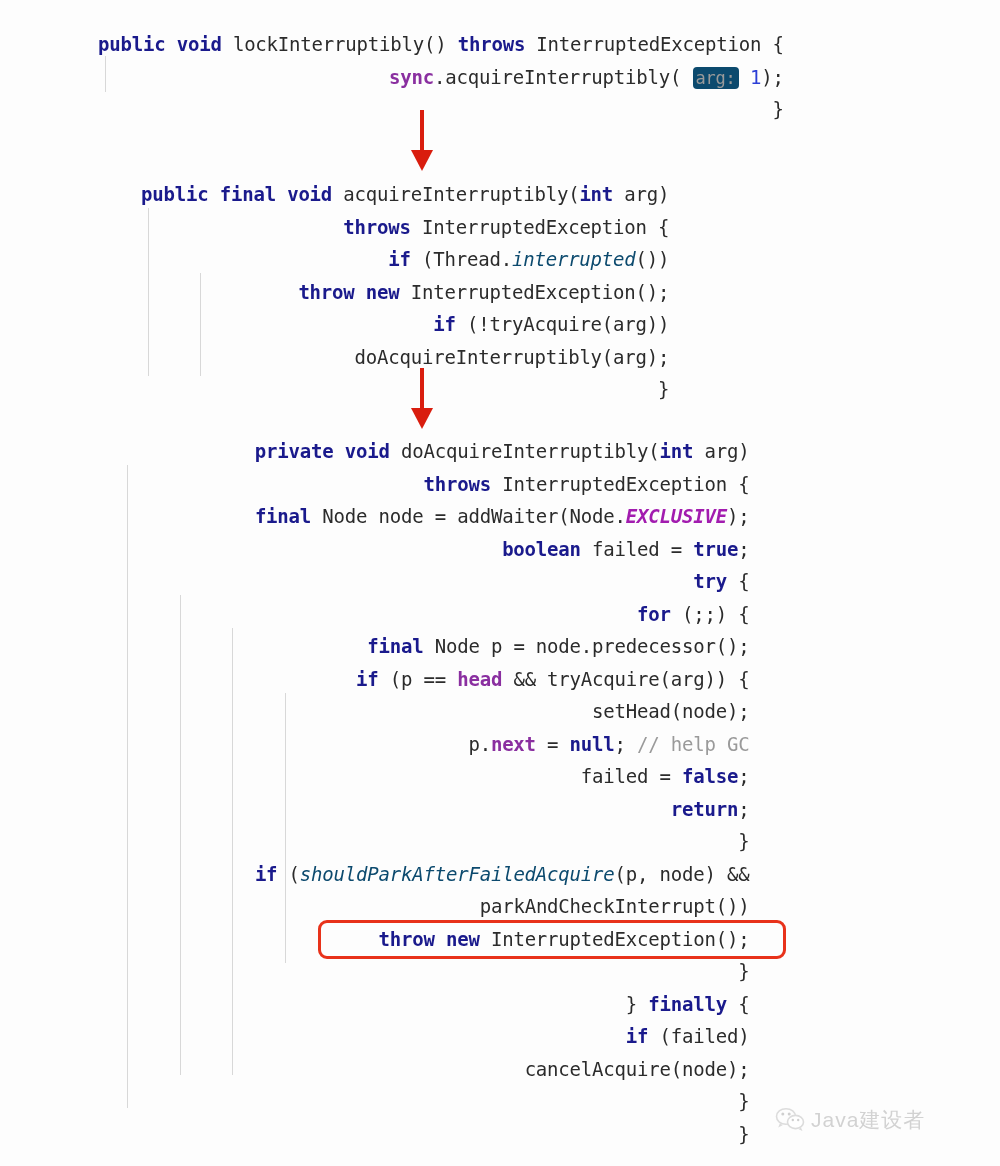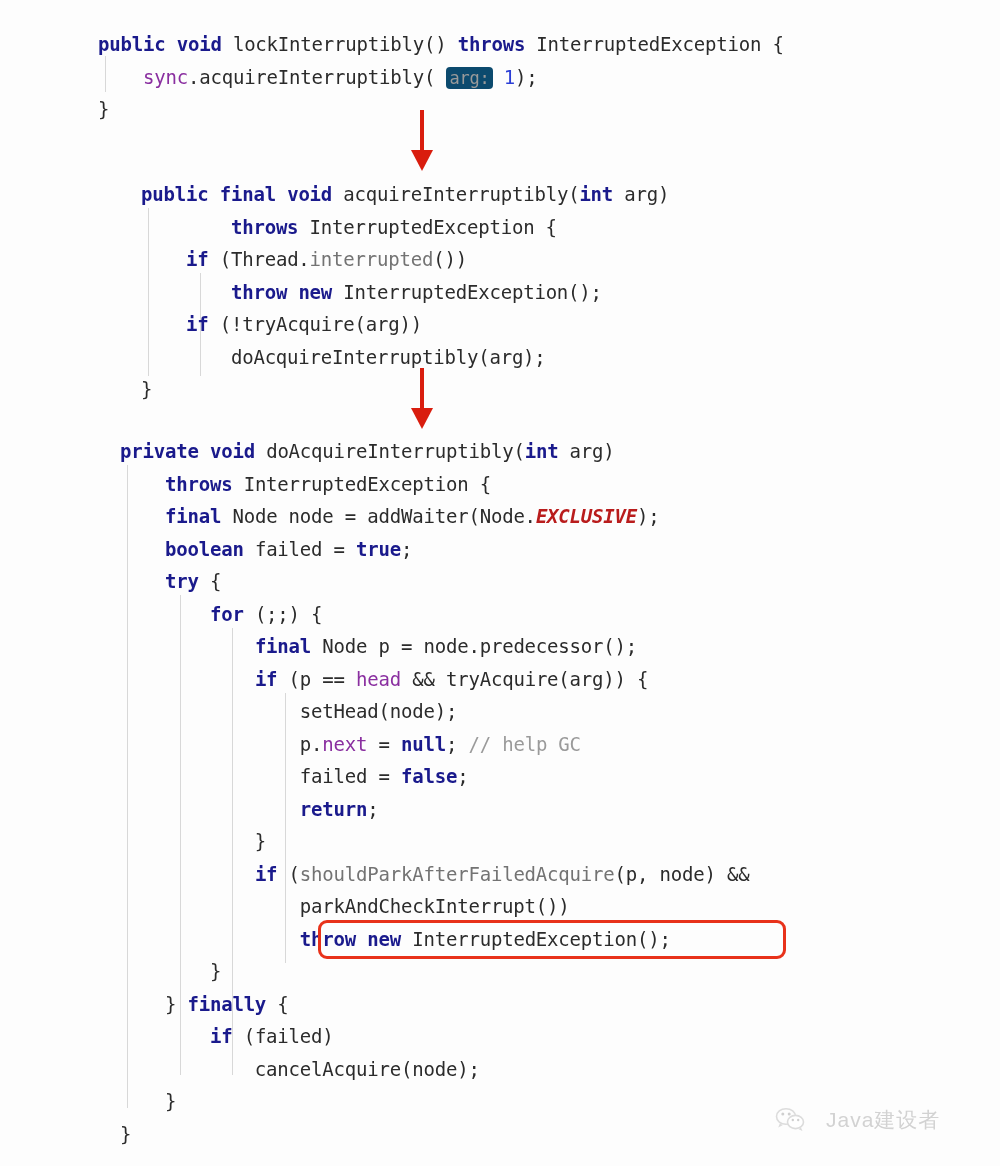--- a/index.html
+++ b/index.html
@@ -25,32 +25,33 @@
 
   
   .code-block {
     position: absolute;
     font-family: "DejaVu Sans Mono", "Liberation Mono", monospace;
     font-size: 19px;
     line-height: 32.5px;
     color: #2b2b2b;
     white-space: pre;
     letter-spacing: -0.2px;
+    text-align: right;
   }
   .code-line {
     height: 32.5px;
     white-space: pre;
     position: relative;
   }
 
   
   .kw        { color: #1a1a8c; font-weight: bold; }      
-  .field     { color: #8a2fa0; font-weight: normal; }      
-  .const     { color: #b91c1c; font-weight: bold; font-style: italic; } 
-  .staticm   { color: #737373; }     
+  .field     { color: #8a2fa0; font-weight: bold; }      
+  .const     { color: #a21caf; font-weight: bold; font-style: italic; } 
+  .staticm   { font-style: italic; color: #0c4a6e; }     
   .num       { color: #2b3ed6; }
   .cmt       { color: #9a9a9a; }
   .plain     { color: #2b2b2b; }
   .hint {
     background: #0c4a6e;
     color: #9a9a9a;
     border-radius: 4px;
     padding: 1px 3px;
     font-size: 17px;
   }
@@ -72,21 +73,21 @@
     border-radius: 9px;
     box-sizing: border-box;
     pointer-events: none;
   }
 
   
   .watermark {
     position: absolute;
     display: flex;
     align-items: center;
-    gap: 21px;
+    gap: 6px;
     color: #d2d2d2;
     font-family: "Liberation Sans", sans-serif;
     font-size: 21px;
     letter-spacing: 1px;
     user-select: none;
   }
   .watermark .wm-text { color: #d2d2d2; }
 </style>
 </head>
 <body>

